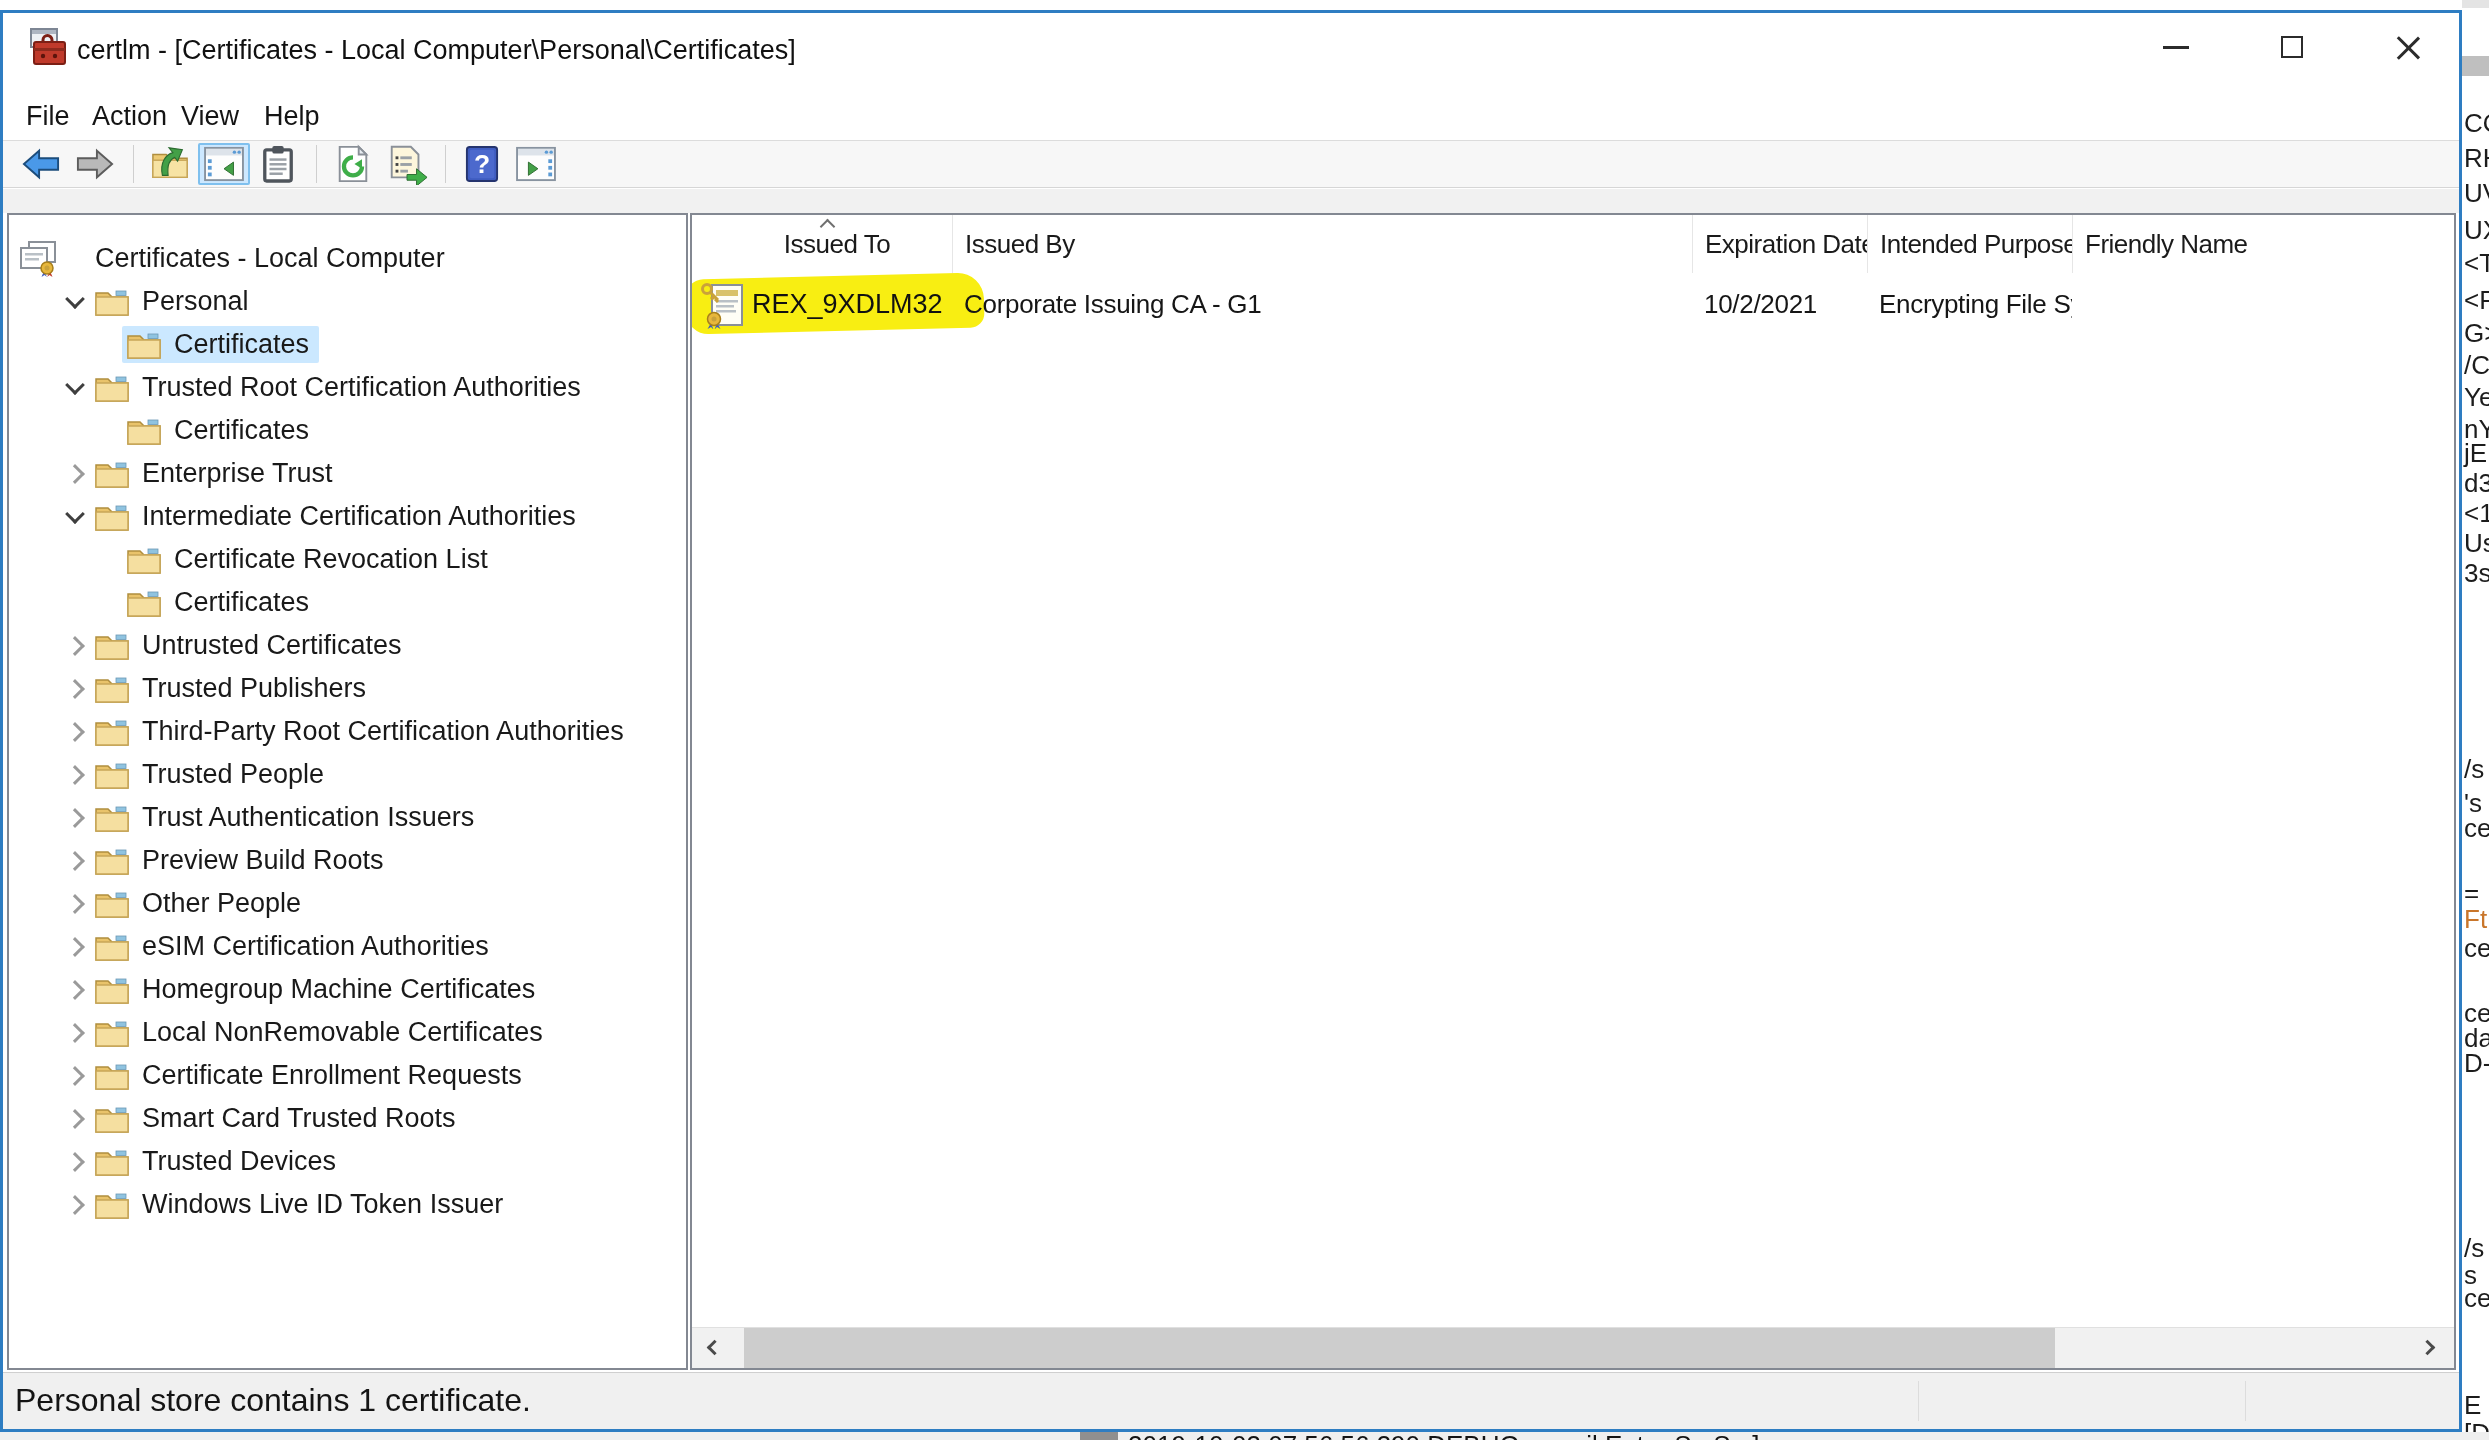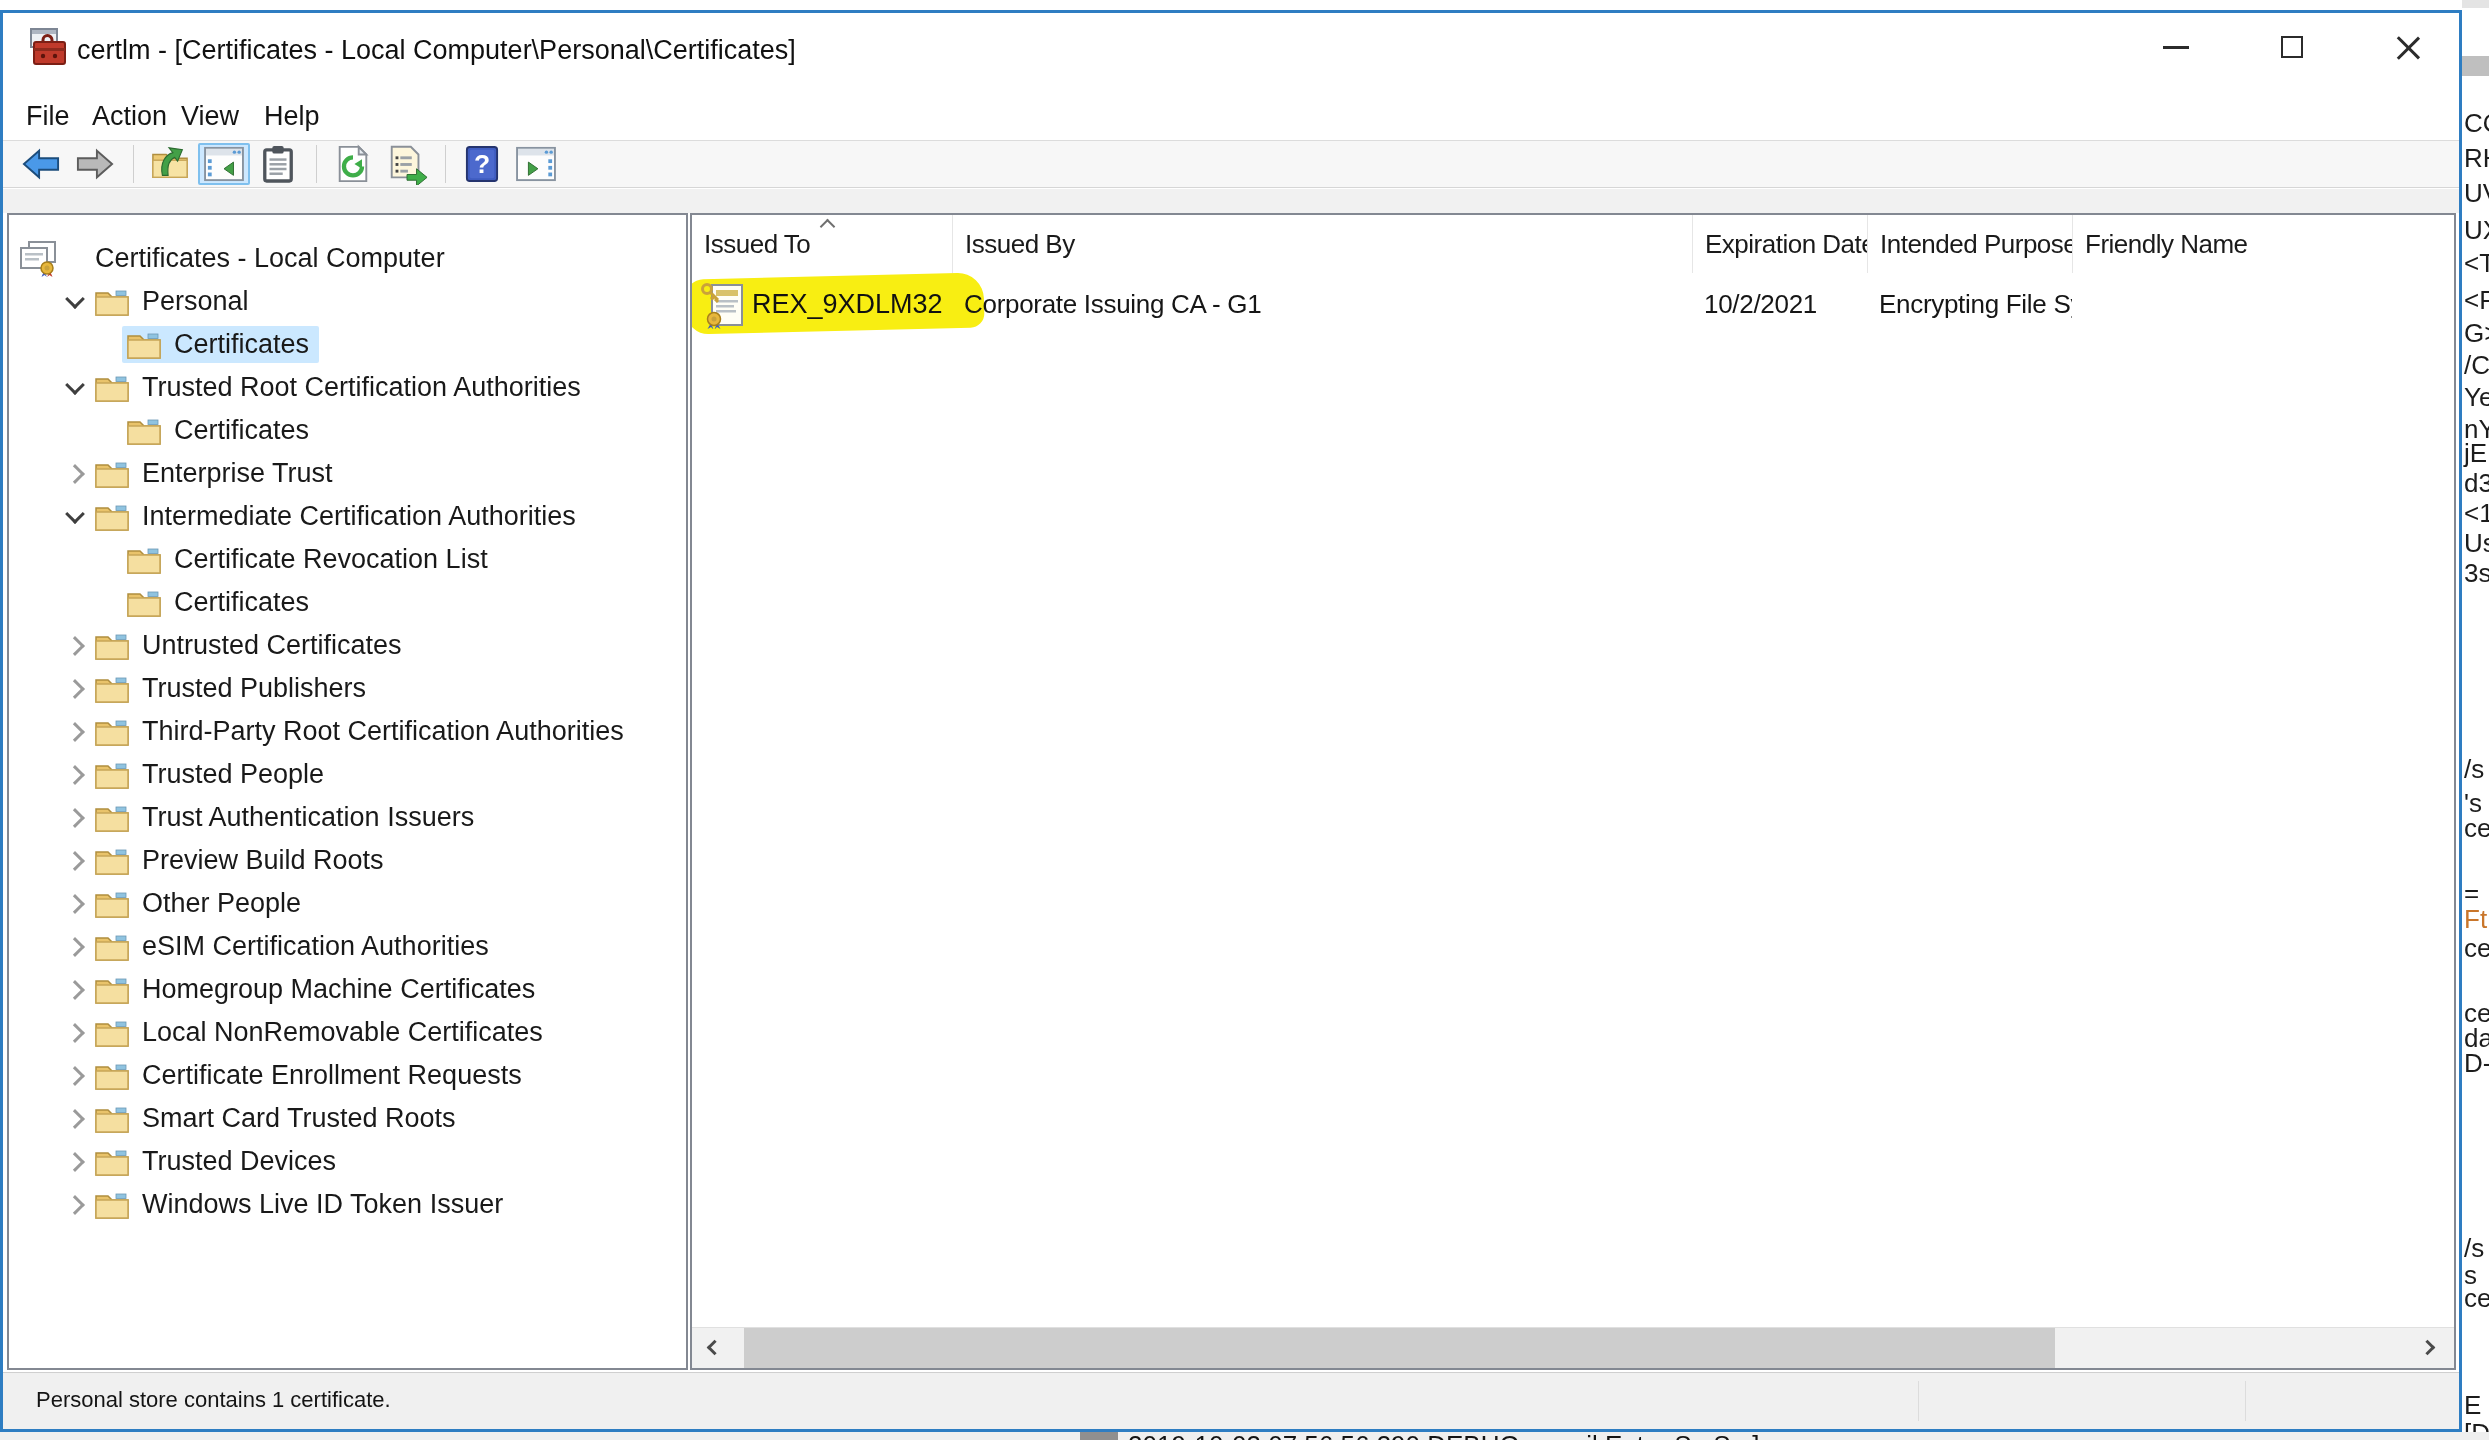--- a/index.html
+++ b/index.html
@@ -73,21 +73,21 @@
   .sel .nodebox { background:#cbe8ff; }
   .rootrow { display:flex; align-items:center; height:43px; padding-left:8px;gap:24px; }
   .rootrow .ricon { width:42px; height:38px; margin-right:12px; }
   .rootrow .tlabel { font-size:27px; }
 
   
   .lheader { position:absolute; left:0; top:0; width:1762px; height:58px; background:#fff; }
   .hcell { position:absolute; top:0; height:58px; line-height:58px; font-size:26px; letter-spacing:-0.5px;
            color:#1a1a1a; padding-left:12px; white-space:nowrap; overflow:hidden; border-left:1px solid #e6e6e6; }
   .hcell.c0 { border-left:none; }
-  .c0 { left:0; width:260px; } .c1 { left:260px; width:740px; } .c2 { left:1000px; width:175px; }
+  .c0 { left:9px; width:260px;text-align:center; } .c1 { left:260px; width:740px; } .c2 { left:1000px; width:175px; }
   .c3 { left:1175px; width:205px; } .c4 { left:1380px; width:382px; }
   .sortcaret { position:absolute; left:128px; top:4px; width:14px; height:10px; }
   .sortcaret::after { content:""; position:absolute; left:2px; top:2px; width:9px; height:9px;
                       border-left:2px solid #707070; border-top:2px solid #707070; transform:rotate(45deg); }
   .lrow { position:absolute; left:0; top:58px; width:1762px; height:62px; }
   .lcell { position:absolute; top:0; height:62px; line-height:62px; font-size:26px; letter-spacing:-0.3px;
            color:#161616; padding-left:12px; white-space:nowrap; overflow:hidden; }
   .marker { position:absolute; left:-6px; top:3px; width:298px; height:55px; background:#f8ee12;
             border-radius:18px 26px 14px 22px; transform:rotate(-1.4deg); }
   .certicon { position:absolute; left:8px; top:6px; width:46px; height:50px; }
@@ -98,21 +98,21 @@
   .sbtn { position:absolute; top:0; width:46px; height:40px; background:#f1f1f1; }
   .sbtn.left { left:0; } .sbtn.right { right:0; }
   .sbtn span { position:absolute; left:17px; top:14px; width:11px; height:11px;
                border-left:3.5px solid #4a4a4a; border-bottom:3.5px solid #4a4a4a; }
   .sbtn.left span { transform:rotate(45deg); }
   .sbtn.right span { transform:rotate(225deg); left:14px; }
   .sthumb { position:absolute; left:52px; top:0; width:1311px; height:40px; background:#cdcdcd; }
 
   
   .statusbar { position:absolute; left:0; top:1359px; width:2456px; height:57px; background:#f0f0f0; border-top:1px solid #cfcfcf; }
-  .statusbar .stext { position:absolute; left:12px; top:0; height:57px; line-height:54px; font-size:22px; color:#141414;margin-left:21px; }
+  .statusbar .stext { position:absolute; left:12px; top:0; height:57px; line-height:54px; font-size:32px; color:#141414; }
   .sdiv { position:absolute; top:8px; width:1px; height:40px; background:#dcdcdc; }
 </style>
 </head>
 <body>
 
 <svg width="0" height="0" style="position:absolute">
   <defs>
     <symbol id="ico-folder" viewBox="0 0 36 30">
       <path d="M2 6 h12 l4 4 h16 v18 H2 z" fill="#e9c36a" stroke="#b08e3e" stroke-width="1.5"></path>
       <rect x="2" y="10" width="32" height="18" fill="#f5dfa0" stroke="#c8a657" stroke-width="1.5"></rect>

